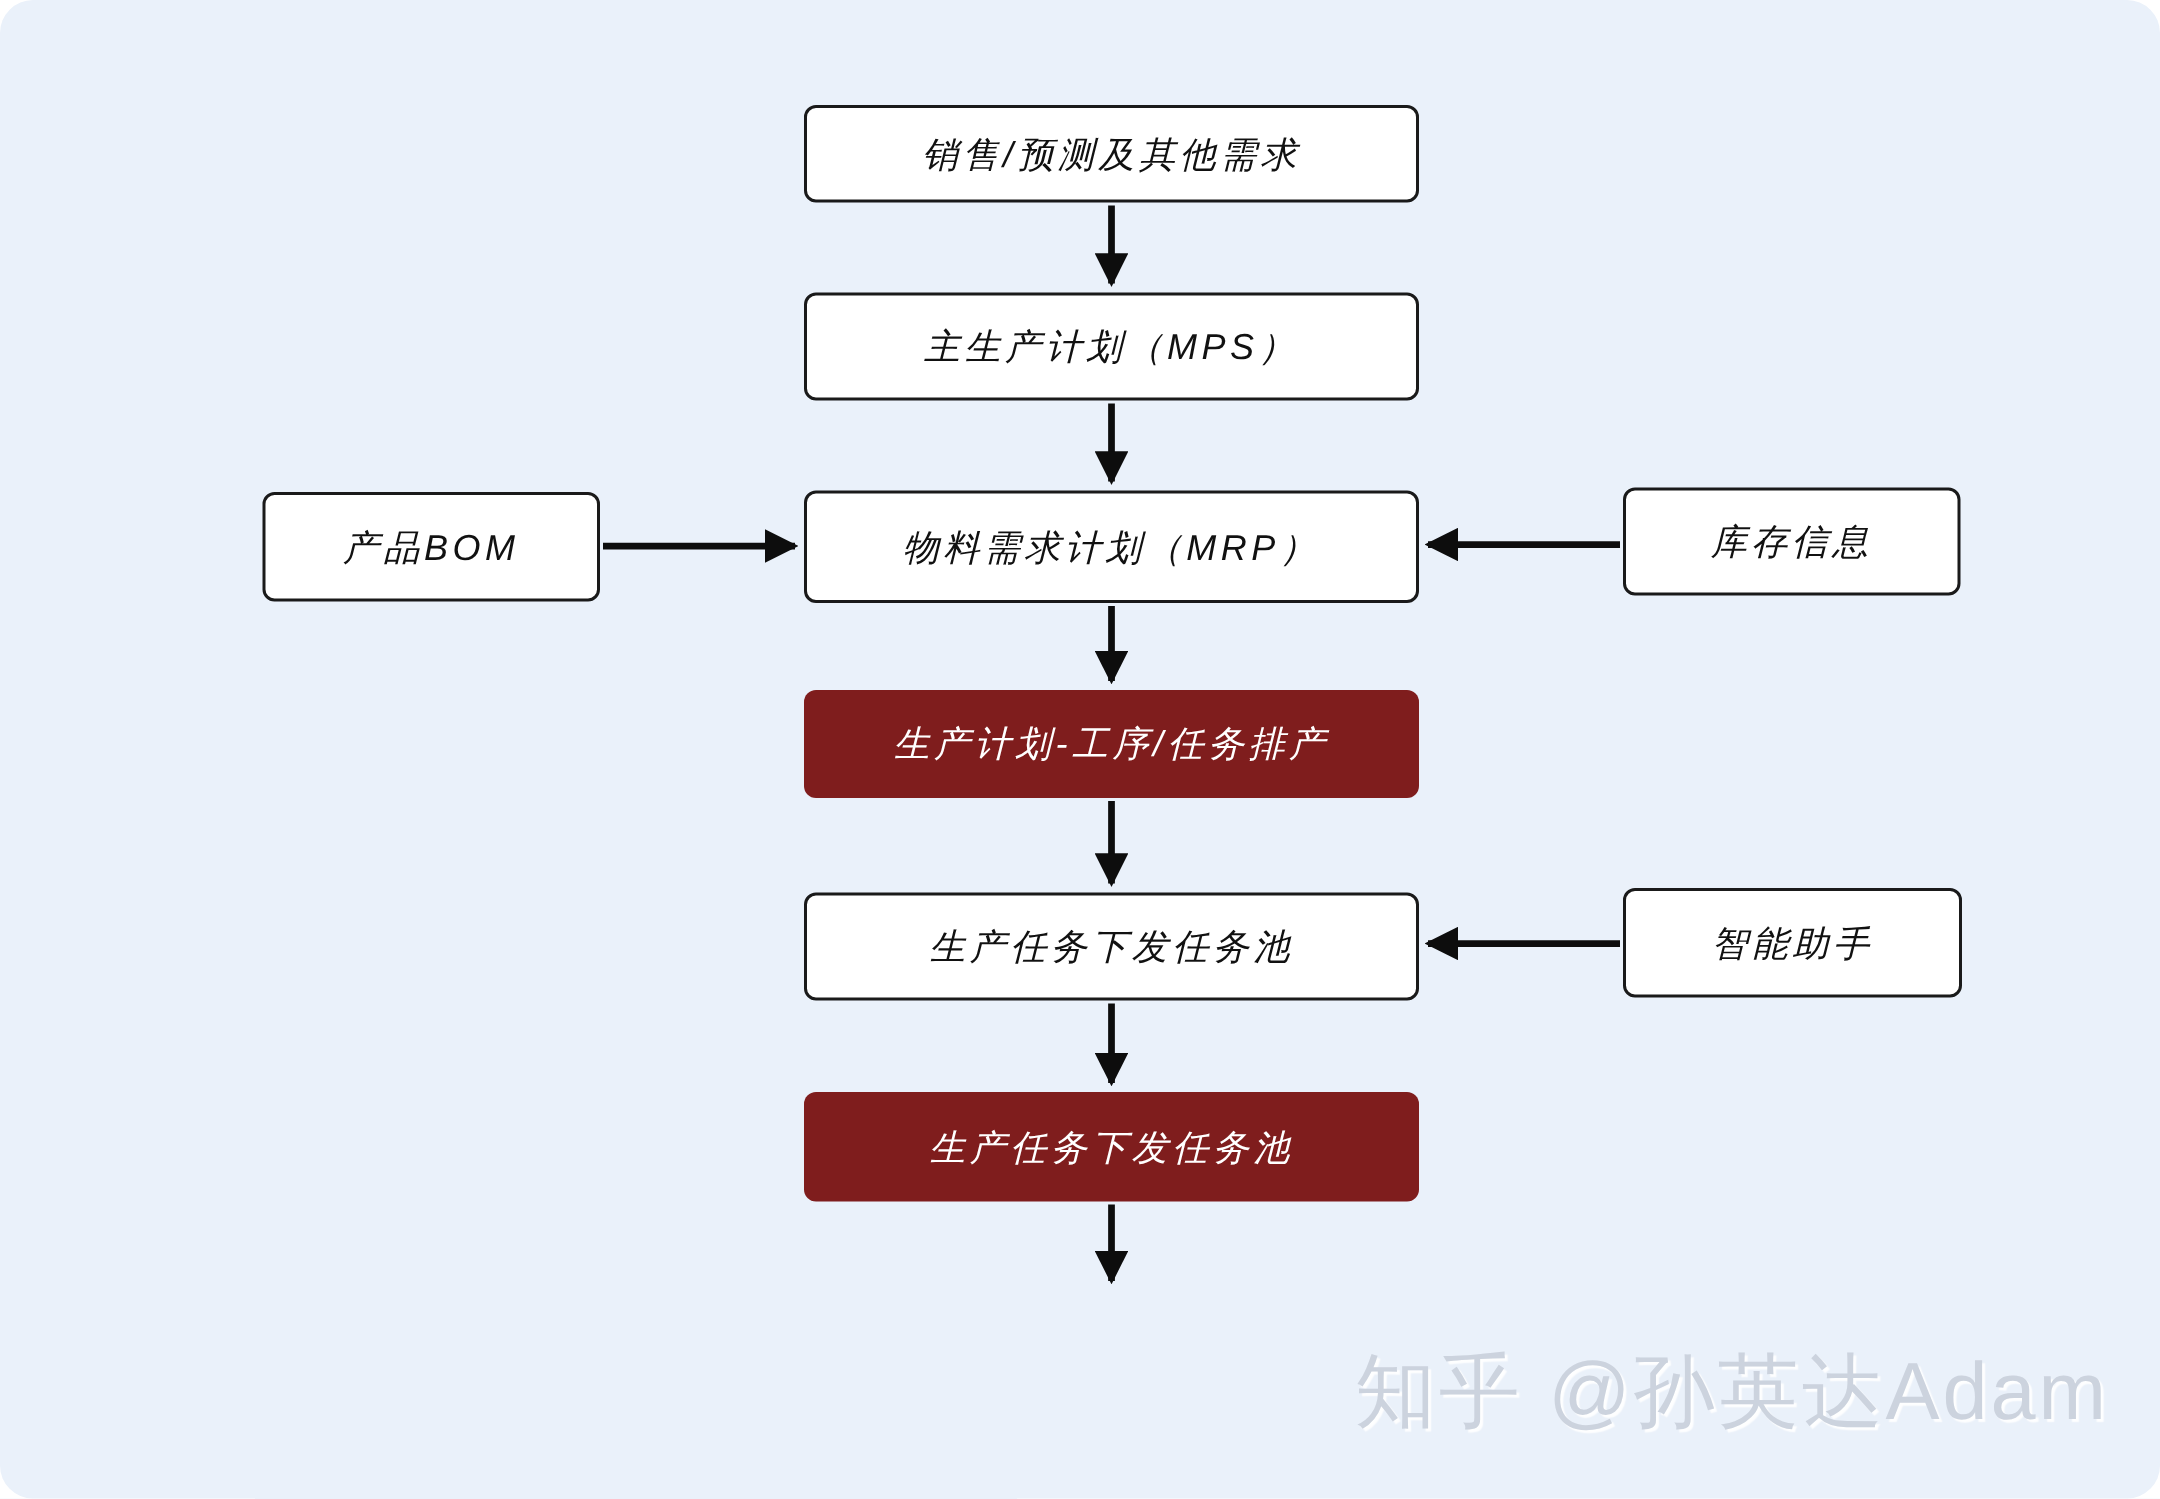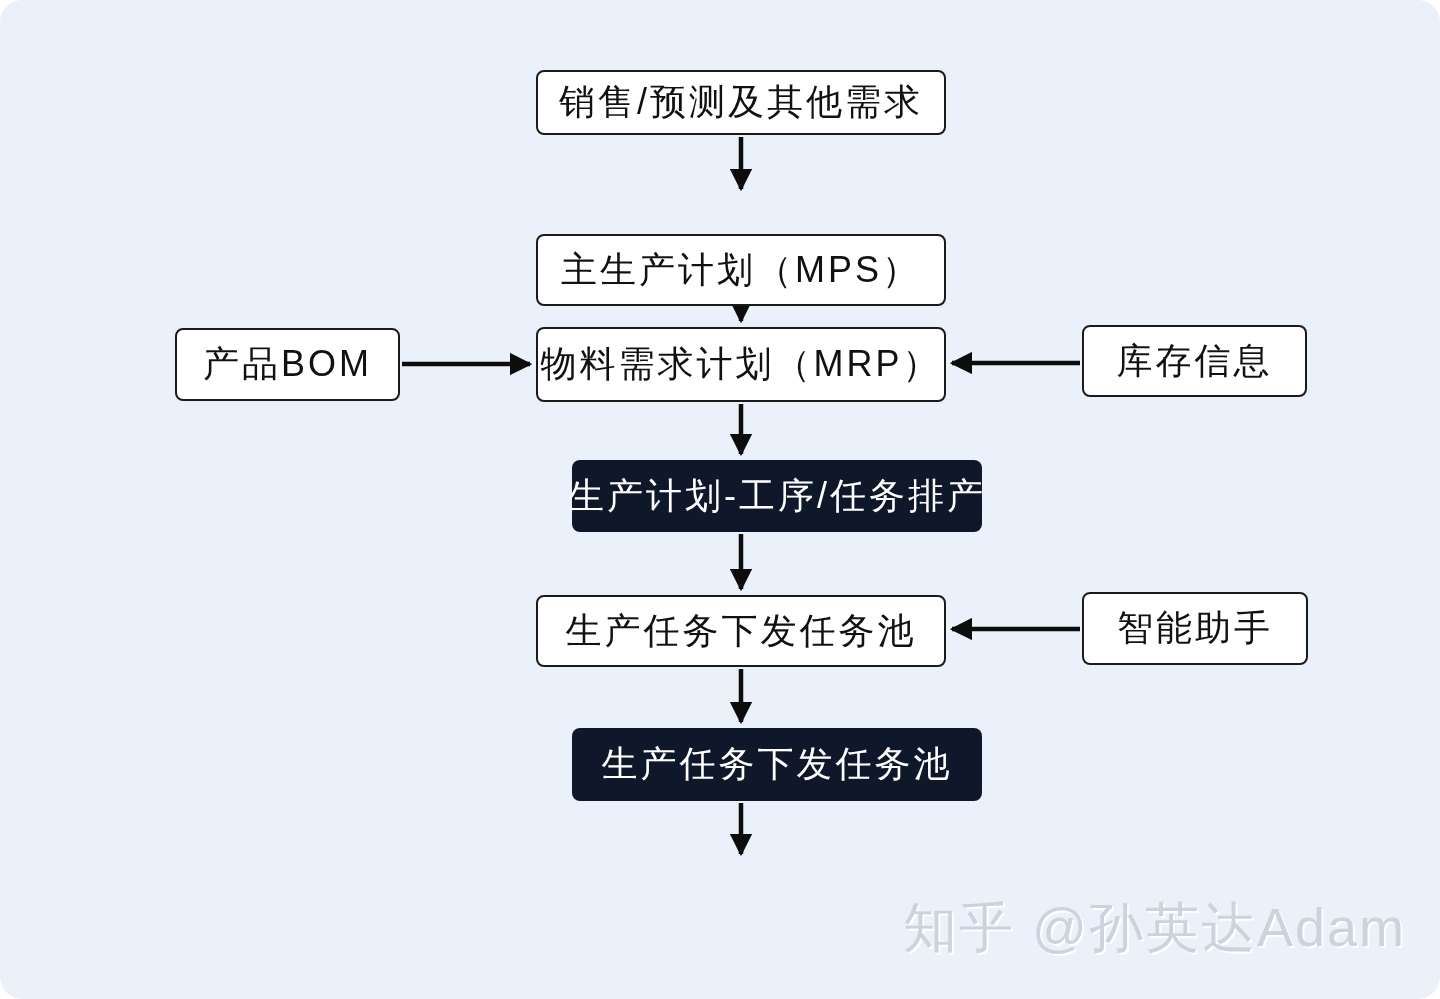--- a/index.html
+++ b/index.html
@@ -20,37 +20,37 @@
     position: absolute;
     left: 0; top: 0;
     width: 1440px; height: 999px;
     pointer-events: none;
   }
   .node {
     position: absolute;
     display: flex;
     align-items: center;
     justify-content: center;
-    font-size: 36px;
+    font-size: 24px;
     font-weight: 500;
     letter-spacing: 3px;
     white-space: nowrap;
+    font-style: italic;
   }
   .node.outline {
     background: #ffffff;
     border: 2px solid #1a1a1a;
     border-radius: 8px;
     color: #111111;
   }
   .node.filled-green {
-    background: #0f172a;
+    background: #7f1d1d;
     border: none;
     border-radius: 8px;
     color: #ffffff;
-    margin-left: 36px;
   }
   .watermark {
     position: absolute;
     right: 34px;
     bottom: 34px;
     font-size: 54px;
     font-weight: 500;
     letter-spacing: 2px;
     color: #ccd3de;
     text-shadow: 2px 2px 1px rgba(255,255,255,0.95);
@@ -74,21 +74,21 @@
     <line x1="1080" y1="363" x2="952" y2="363" stroke="#0d0d0d" stroke-width="4.5" marker-end="url(#ah)"></line>
     <line x1="741" y1="404" x2="741" y2="454" stroke="#0d0d0d" stroke-width="4.5" marker-end="url(#ah)"></line>
     <line x1="741" y1="534" x2="741" y2="589" stroke="#0d0d0d" stroke-width="4.5" marker-end="url(#ah)"></line>
     <line x1="1080" y1="629" x2="952" y2="629" stroke="#0d0d0d" stroke-width="4.5" marker-end="url(#ah)"></line>
     <line x1="741" y1="669" x2="741" y2="722" stroke="#0d0d0d" stroke-width="4.5" marker-end="url(#ah)"></line>
     <line x1="741" y1="803" x2="741" y2="854" stroke="#0d0d0d" stroke-width="4.5" marker-end="url(#ah)"></line>
   </svg>
 
   <div class="node outline" style="left:536px; top:70px; width:410px; height:65px;">销售/预测及其他需求</div>
 
-  <div class="node outline" style="left:536px; top:195px; width:410px; height:72px;margin-top:39px;">主生产计划（MPS）</div>
+  <div class="node outline" style="left:536px; top:195px; width:410px; height:72px;">主生产计划（MPS）</div>
 
   <div class="node outline" style="left:175px; top:328px; width:225px; height:73px;">产品BOM</div>
 
   <div class="node outline" style="left:536px; top:327px; width:410px; height:75px;">物料需求计划（MRP）</div>
 
   <div class="node outline" style="left:1082px; top:325px; width:225px; height:72px;">库存信息</div>
 
   <div class="node filled-green" style="left:536px; top:460px; width:410px; height:72px;">生产计划-工序/任务排产</div>
 
   <div class="node outline" style="left:536px; top:595px; width:410px; height:72px;">生产任务下发任务池</div>

